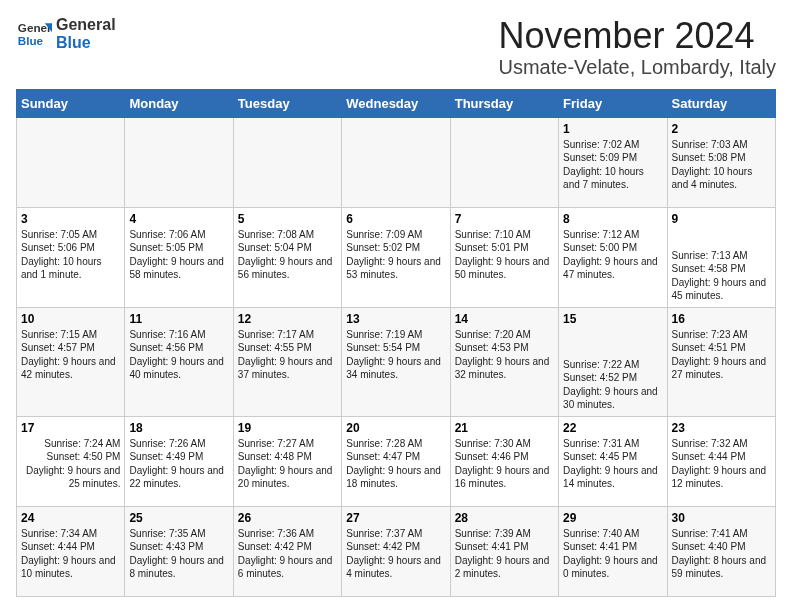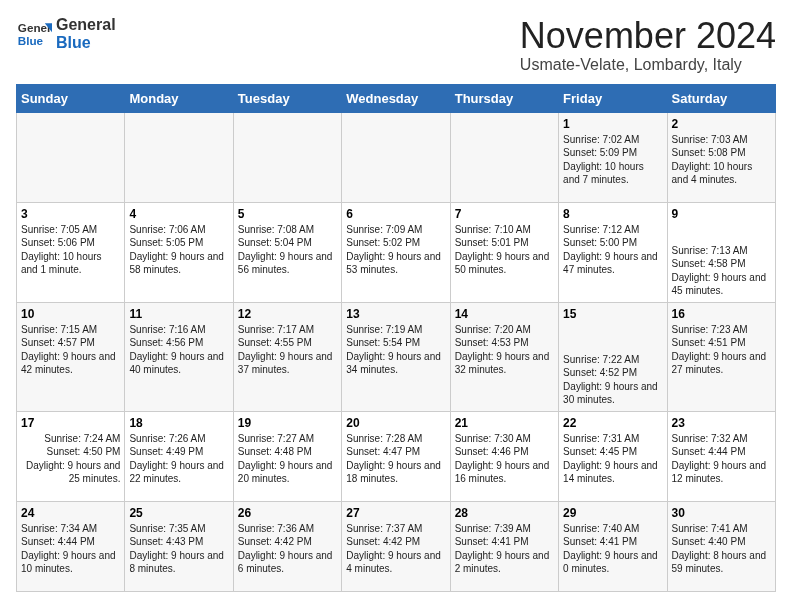--- a/index.html
+++ b/index.html
@@ -26,21 +26,21 @@
       height: 36px;
     }
     .title-block { text-align: left; }
     .month-title {
       font-size: 36px;
       font-weight: normal;
       color: #222;
       line-height: 1.1;
     }
     .location {
-      font-size: 16px;
+      font-size: 20px;
       color: #444;
     }
     table {
       width: 100%;
       border-collapse: collapse;
       font-size: 11px;
       padding-left: 8px;
     }
     thead tr th {
       background-color: #2e6db4;

